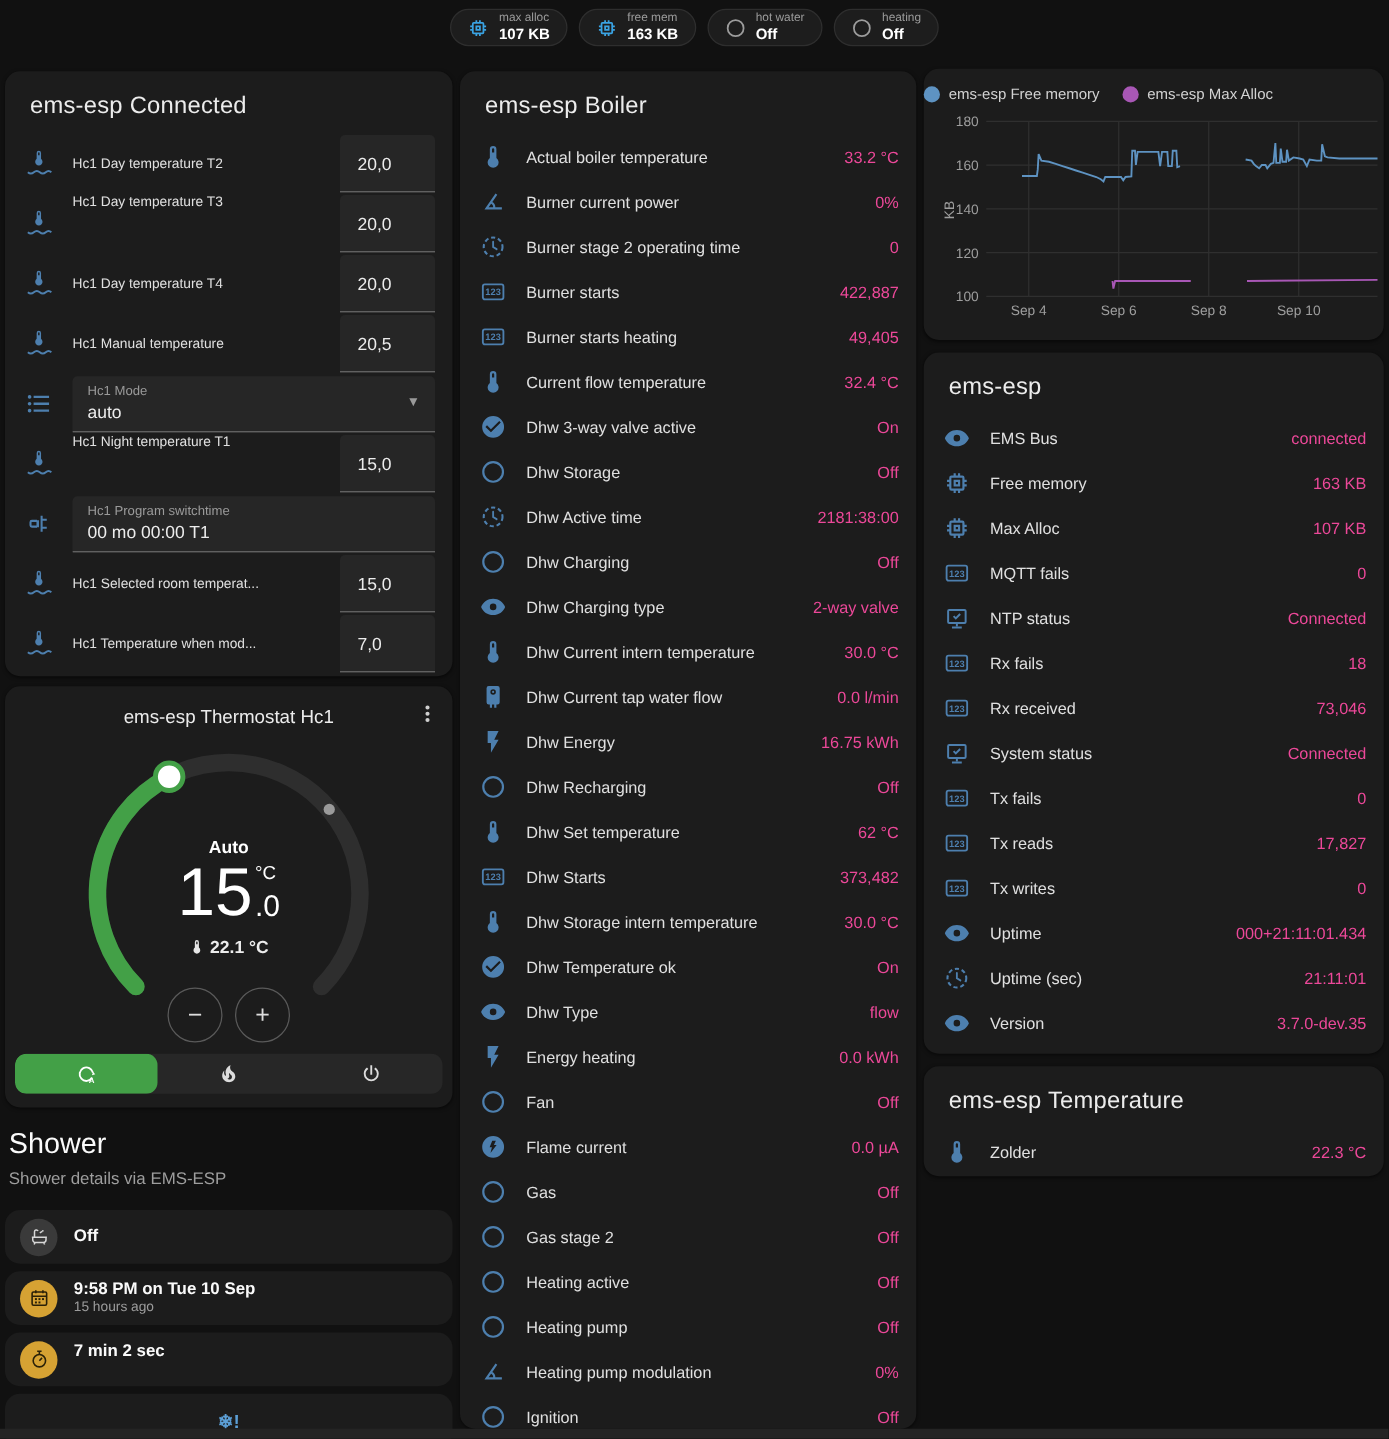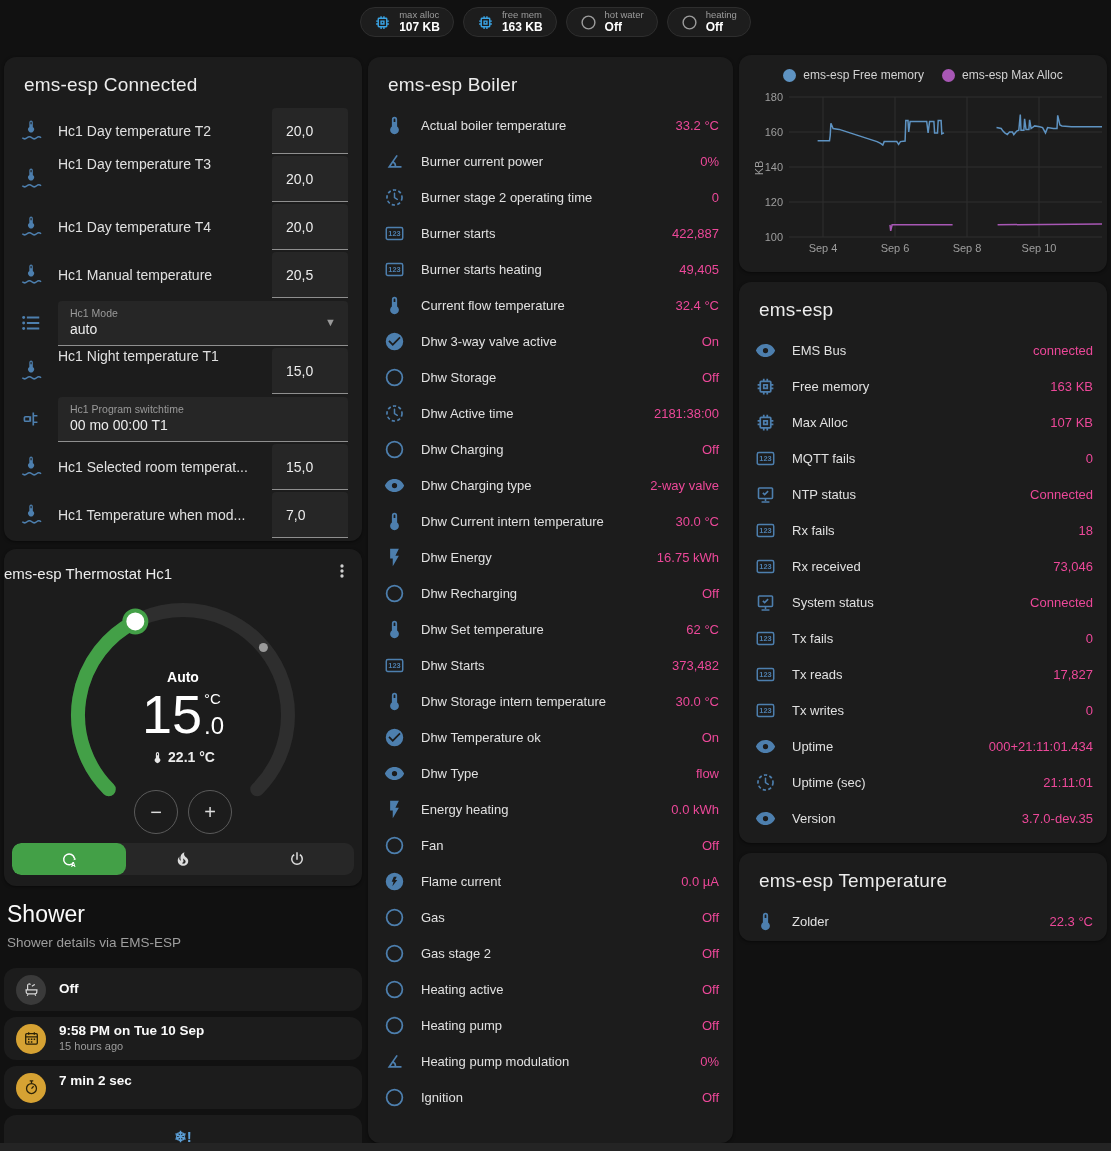--- a/index.html
+++ b/index.html
@@ -15,28 +15,28 @@
   .pv{font-size:12px;font-weight:700;color:#fff;line-height:1.15}
   
   .r{display:flex;align-items:center;height:36px;padding:0 14px 0 16px}
   .ric{width:21px;height:21px;flex:0 0 21px;color:#4d7fae}
   .rlabel{margin-left:16px;font-size:13px;color:#e0e0e0;white-space:nowrap}
   .rvalue{margin-left:auto;font-size:13px;color:#ec4899;white-space:nowrap}
   [data-field="icon"] svg{width:100%;height:100%;display:block}
   
   .trow{display:flex;align-items:center;height:48px;padding:0 14px 0 16px}
   .tric{width:22px;height:22px;flex:0 0 22px;color:#4d7fae}
-  .tlabel{margin-left:16px;font-size:14px;color:#e0e0e0;flex:1;white-space:nowrap;overflow:hidden}
+  .tlabel{margin-left:16px;font-size:11px;color:#e0e0e0;flex:1;white-space:nowrap;overflow:hidden}
   .numbox{width:62px;height:45px;background:#262626;border-bottom:1px solid #8f8f8f;border-radius:4px 4px 0 0;display:flex;align-items:center;padding-left:14px;font-size:14px;color:#ececec}
   .fbox{flex:1;margin-left:16px;height:44px;background:#262626;border-bottom:1px solid #8f8f8f;border-radius:4px 4px 0 0;display:flex;flex-direction:column;justify-content:center;padding:0 12px;position:relative}
   .boxlabel{font-size:10.5px;color:#9a9a9a;line-height:1.3}
   .boxvalue{font-size:14px;color:#ececec;line-height:1.3}
   .dd{position:absolute;right:12px;top:15px;color:#9a9a9a;font-size:11px}
   
-  .dtitle{text-align:left;padding-top:16px;font-size:15px;color:#ececec}
+  .dtitle{text-align:center;padding-top:16px;font-size:15px;color:#ececec}
   .dots{position:absolute;right:10px;top:12px;width:20px;height:20px;color:#cfcfcf}
   .dialwrap{position:absolute;top:0;left:0;width:358px;height:300px}
   .dial-mode{position:absolute;top:120px;left:0;right:0;text-align:center;font-size:14px;font-weight:700;color:#fff}
   .dial-tgt{position:absolute;top:138px;left:0;right:0;display:flex;justify-content:center}
   .big{font-size:54px;font-weight:400;color:#fff;line-height:1}
   .tcol{display:flex;flex-direction:column;justify-content:space-between;height:50px;padding:3px 0 0 2px}
   .unit{font-size:15px;color:#fff}
   .dec{font-size:24px;color:#fff}
   .dial-cur{position:absolute;top:200px;left:0;right:0;display:flex;justify-content:center;align-items:center;gap:4px;font-size:14px;font-weight:700;color:#ececec}
   .curic{width:13px;height:13px;color:#e6e6e6}
@@ -51,21 +51,21 @@
   .shead h1{margin:0;font-size:23px;font-weight:400;color:#fafafa}
   .shead p{margin:7px 0 0;font-size:13.5px;color:#9e9e9e}
   .slist{position:absolute;left:4px;width:358px}
   .sitem{background:#1c1c1c;border-radius:12px;height:43px;margin-bottom:6px;display:flex;align-items:center;padding:0 12px;box-sizing:border-box}
   .scirc{width:30px;height:30px;border-radius:50%;display:flex;align-items:center;justify-content:center;flex:0 0 30px}
   .scirc svg{width:17px;height:17px}
   .sval{margin-left:13px;font-size:13.5px;font-weight:700;color:#fafafa;line-height:1.25}
   .ssub{font-size:11px;font-weight:400;color:#9c9c9c;line-height:1.25}
   .snow{font-size:15px;font-weight:700}
   
-  .legend{position:absolute;top:13px;left:0;right:0;display:flex;justify-content:center;gap:18px}
+  .legend{position:absolute;top:13px;left:0;right:0;display:flex;justify-content:flex-start;gap:18px}
   .leg{display:flex;align-items:center;gap:7px}
   .ldot{width:13px;height:13px;border-radius:50%}
   .llabel{font-size:12px;color:#d2d2d2}
   .bstrip{position:absolute;left:0;right:0;top:1143px;height:8px;background:#242424}
   text{font-family:"Liberation Sans",sans-serif}
 </style>
 </head>
 <body>
 
 <svg width="0" height="0" style="position:absolute" aria-hidden="true">
@@ -575,20 +575,29 @@
           <svg viewBox="0 0 24 24" aria-hidden="true">
             <use href="#i-thermometer"></use>
           </svg>
         </span>
         <span class="rlabel" data-field="label">Dhw Current intern temperature</span>
         <span class="rvalue" data-field="value">30.0 °C</span>
       </div>
       <div class="r">
         <span class="ric" data-field="icon">
           <svg viewBox="0 0 24 24" aria-hidden="true">
+            <use href="#i-water-boiler"></use>
+          </svg>
+        </span>
+        <span class="rlabel" data-field="label">Dhw Current tap water flow</span>
+        <span class="rvalue" data-field="value">0.0 l/min</span>
+      </div>
+      <div class="r">
+        <span class="ric" data-field="icon">
+          <svg viewBox="0 0 24 24" aria-hidden="true">
             <use href="#i-flash"></use>
           </svg>
         </span>
         <span class="rlabel" data-field="label">Dhw Energy</span>
         <span class="rvalue" data-field="value">16.75 kWh</span>
       </div>
       <div class="r">
         <span class="ric" data-field="icon">
           <svg viewBox="0 0 24 24" aria-hidden="true">
             <use href="#i-circle"></use>

